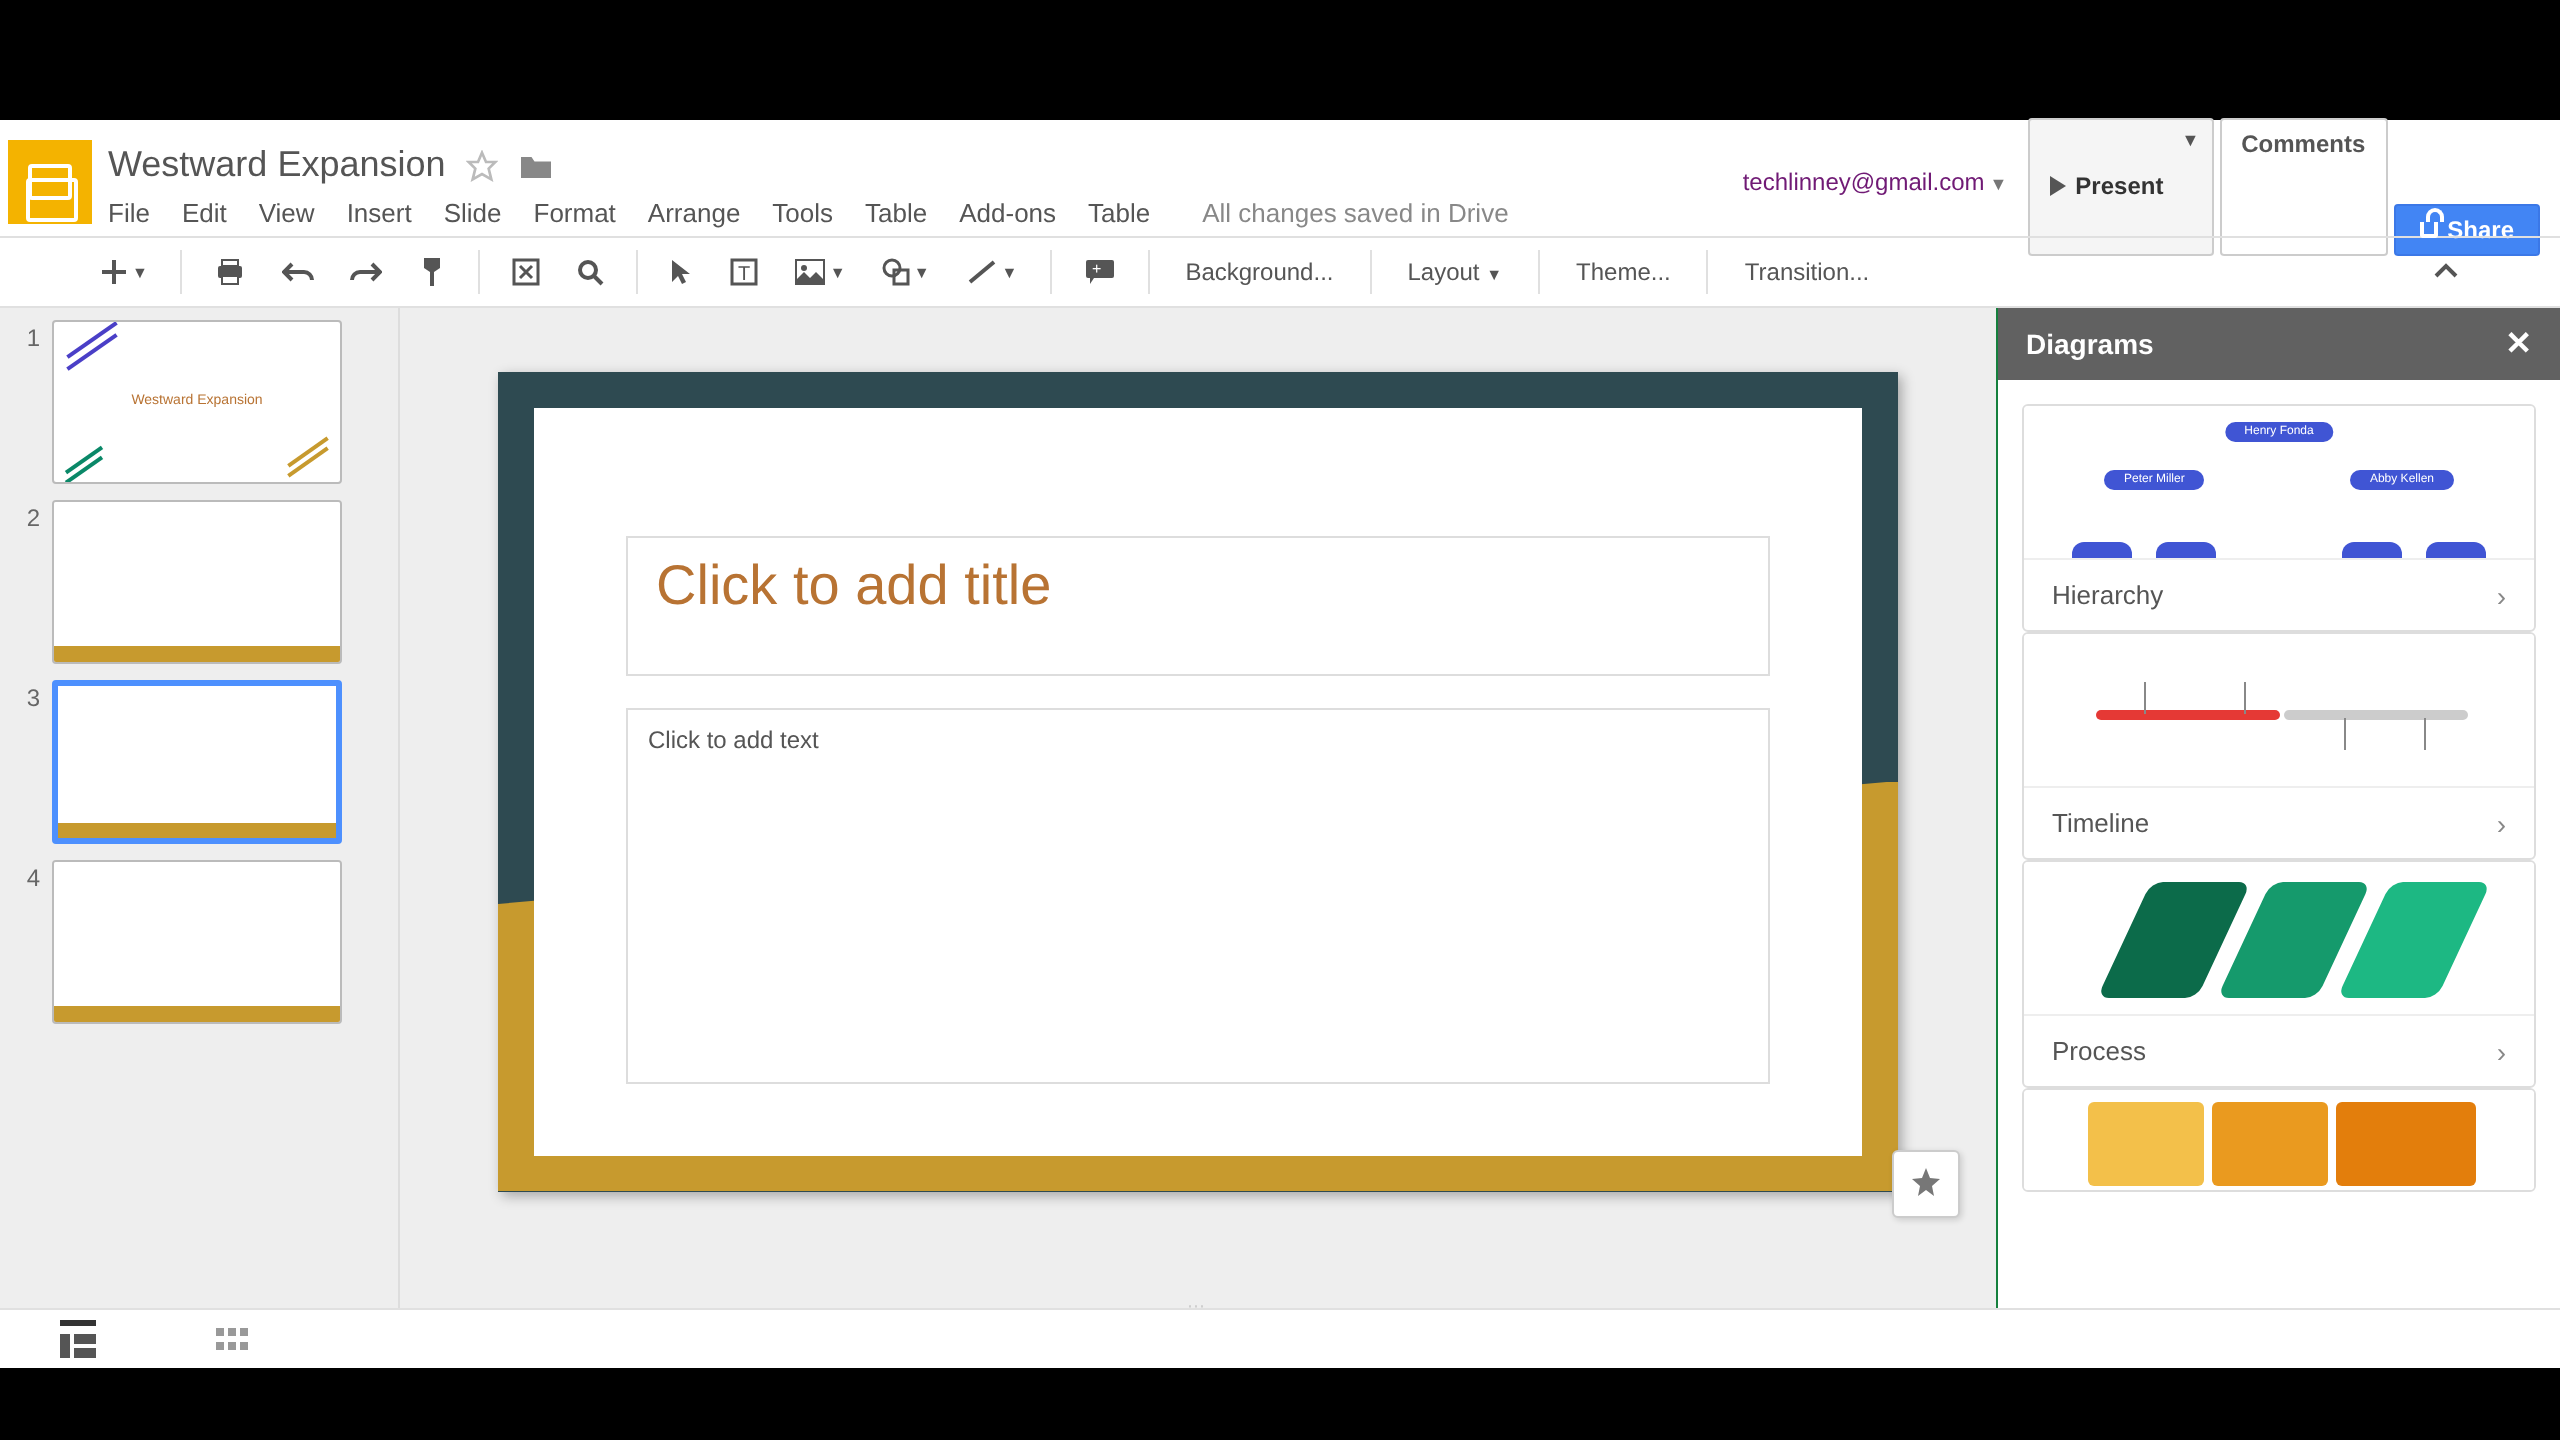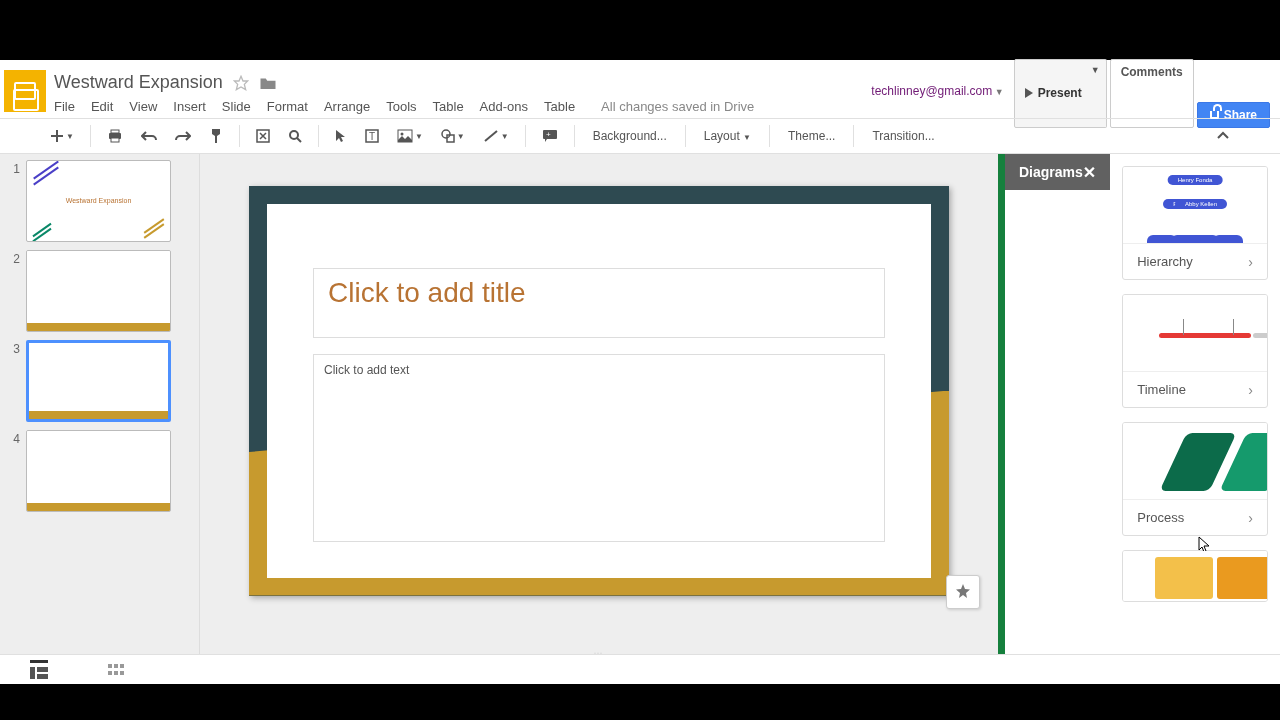--- a/index.html
+++ b/index.html
@@ -62,25 +62,25 @@
   
   .notes{height:36px;border-top:1px solid #ddd;background:#fff;padding:8px 16px;color:#666;font-size:13px;display:flex;align-items:center;}
   .drag-handle{height:6px;text-align:center;color:#ccc;font-size:9px;letter-spacing:2px;}
   
   .explore-fab{position:absolute;right:18px;bottom:18px;width:34px;height:34px;border:1px solid #ccc;border-radius:3px;background:#fff;display:flex;align-items:center;justify-content:center;color:#777;box-shadow:1px 1px 3px rgba(0,0,0,.15);}
 
   
   .footer{height:30px;border-top:1px solid #e0e0e0;display:flex;align-items:center;padding:0 30px;gap:60px;}
 
   
-  .panel{width:282px;border-left:7px solid #15803d;display:flex;background:#fff;}
+  .panel{width:282px;border-left:1px solid #15803d;display:flex;flex-direction:column;background:#fff;}
   .panel-header{height:36px;background:#616161;color:#fff;display:flex;align-items:center;padding:0 14px;font-size:14px;font-weight:bold;justify-content:space-between;}
   .panel-close{font-size:16px;cursor:pointer;}
   .panel-body{flex:1;overflow-y:auto;padding:12px;}
-  .diagram-card{border:1px solid #ddd;border-radius:3px;margin-bottom:14px;overflow:hidden;cursor:pointer;}
+  .diagram-card{border:1px solid #ddd;border-radius:3px;overflow:hidden;cursor:pointer;}
   .diagram-preview{height:76px;background:#fff;display:flex;align-items:center;justify-content:center;position:relative;}
   .diagram-label{height:36px;border-top:1px solid #eee;display:flex;align-items:center;justify-content:space-between;padding:0 14px;font-size:13px;color:#555;}
   .chev{font-size:14px;color:#888;}
   
   .hier-node{background:#4055d4;border-radius:10px;color:#fff;font-size:6px;padding:2px 10px;position:absolute;white-space:nowrap;}
   
   .timeline-bar{position:absolute;height:5px;border-radius:3px;}
   .timeline-red{background:#e53935;width:92px;left:36px;top:38px;}
   .timeline-grey{background:#ccc;width:92px;left:130px;top:38px;}
   .tl-tick{position:absolute;width:1px;height:16px;background:#888;}

